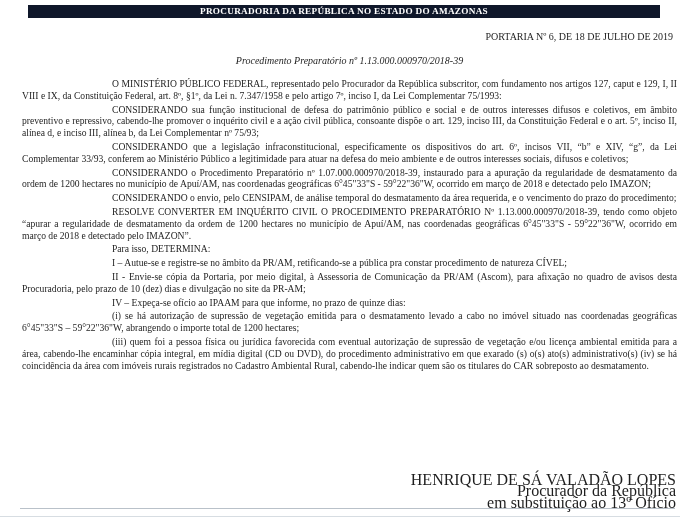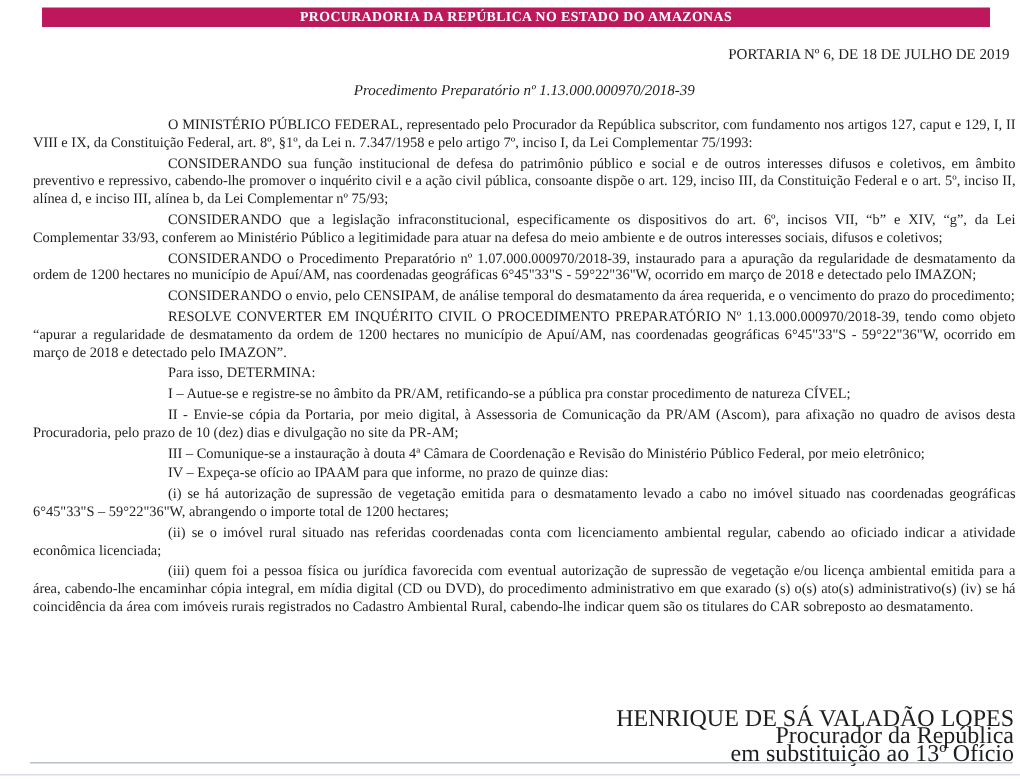--- a/index.html
+++ b/index.html
@@ -6,21 +6,21 @@
   body {
     width:680px; height:519px;
     background:#ffffff;
     font-family:"Liberation Serif", serif;
     color:#1e1e1e;
     position:relative;
     overflow:hidden;
   }
   .header-bar {
     position:absolute; top:5px; left:28px; width:632px; height:13px;
-    background:#be185d;
+    background:#0f172a;
     color:#ffffff;
     font-weight:bold;
     font-size:9.2px; line-height:13.5px;
     text-align:center;
     letter-spacing:0.3px;
   }
   .doc {
     position:absolute; top:27px; left:22px; width:655px;
   }
   .portaria-line {
@@ -63,24 +63,22 @@
   <div class="doc-body">
     <p>O MINISTÉRIO PÚBLICO FEDERAL, representado pelo Procurador da República subscritor, com fundamento nos artigos 127, caput e 129, I, II VIII e IX, da Constituição Federal, art. 8º, §1º, da Lei n. 7.347/1958 e pelo artigo 7º, inciso I, da Lei Complementar 75/1993:</p>
     <p>CONSIDERANDO sua função institucional de defesa do patrimônio público e social e de outros interesses difusos e coletivos, em âmbito preventivo e repressivo, cabendo-lhe promover o inquérito civil e a ação civil pública, consoante dispõe o art. 129, inciso III, da Constituição Federal e o art. 5º, inciso II, alínea d, e inciso III, alínea b, da Lei Complementar nº 75/93;</p>
     <p>CONSIDERANDO que a legislação infraconstitucional, especificamente os dispositivos do art. 6º, incisos VII, “b” e XIV, “g”, da Lei Complementar 33/93, conferem ao Ministério Público a legitimidade para atuar na defesa do meio ambiente e de outros interesses sociais, difusos e coletivos;</p>
     <p>CONSIDERANDO o Procedimento Preparatório nº 1.07.000.000970/2018-39, instaurado para a apuração da regularidade de desmatamento da ordem de 1200 hectares no município de Apuí/AM, nas coordenadas geográficas 6°45"33"S - 59°22"36"W, ocorrido em março de 2018 e detectado pelo IMAZON;</p>
     <p>CONSIDERANDO o envio, pelo CENSIPAM, de análise temporal do desmatamento da área requerida, e o vencimento do prazo do procedimento;</p>
     <p>RESOLVE CONVERTER EM INQUÉRITO CIVIL O PROCEDIMENTO PREPARATÓRIO Nº 1.13.000.000970/2018-39, tendo como objeto “apurar a regularidade de desmatamento da ordem de 1200 hectares no município de Apuí/AM, nas coordenadas geográficas 6°45"33"S - 59°22"36"W, ocorrido em março de 2018 e detectado pelo IMAZON”.</p>
     <p class="no-justify">Para isso, DETERMINA:</p>
     <p>I – Autue-se e registre-se no âmbito da PR/AM, retificando-se a pública pra constar procedimento de natureza CÍVEL;</p>
     <p>II - Envie-se cópia da Portaria, por meio digital, à Assessoria de Comunicação da PR/AM (Ascom), para afixação no quadro de avisos desta Procuradoria, pelo prazo de 10 (dez) dias e divulgação no site da PR-AM;</p>
-    <p>III – Comunique-se a instauração à douta 4ª Câmara de Coordenação e Revisão do Ministério Público Federal, por meio eletrônico;</p>
     <p>IV – Expeça-se ofício ao IPAAM para que informe, no prazo de quinze dias:</p>
     <p>(i) se há autorização de supressão de vegetação emitida para o desmatamento levado a cabo no imóvel situado nas coordenadas geográficas 6°45"33"S – 59°22"36"W, abrangendo o importe total de 1200 hectares;</p>
-    <p>(ii) se o imóvel rural situado nas referidas coordenadas conta com licenciamento ambiental regular, cabendo ao oficiado indicar a atividade econômica licenciada;</p>
     <p>(iii) quem foi a pessoa física ou jurídica favorecida com eventual autorização de supressão de vegetação e/ou licença ambiental emitida para a área, cabendo-lhe encaminhar cópia integral, em mídia digital (CD ou DVD), do procedimento administrativo em que exarado (s) o(s) ato(s) administrativo(s) (iv) se há coincidência da área com imóveis rurais registrados no Cadastro Ambiental Rural, cabendo-lhe indicar quem são os titulares do CAR sobreposto ao desmatamento.</p>
   </div>
 </div>
 
 <div class="signature">
   <div>HENRIQUE DE SÁ VALADÃO LOPES</div>
   <div>Procurador da República</div>
   <div>em substituição ao 13º Ofício</div>
 </div>
 

